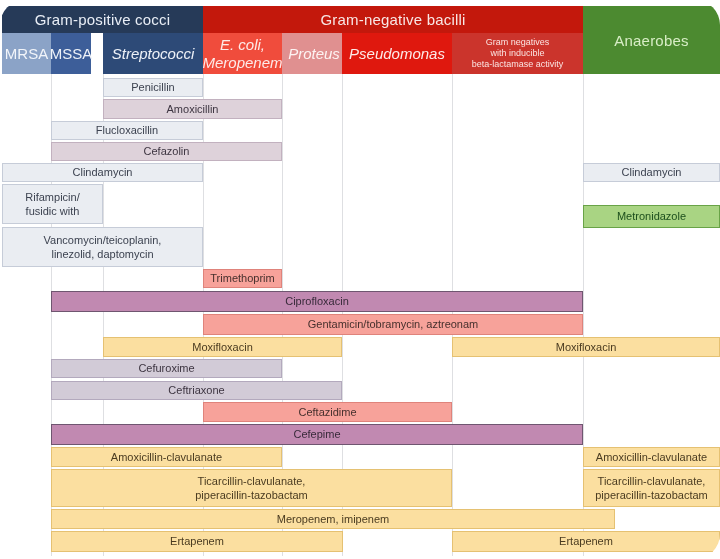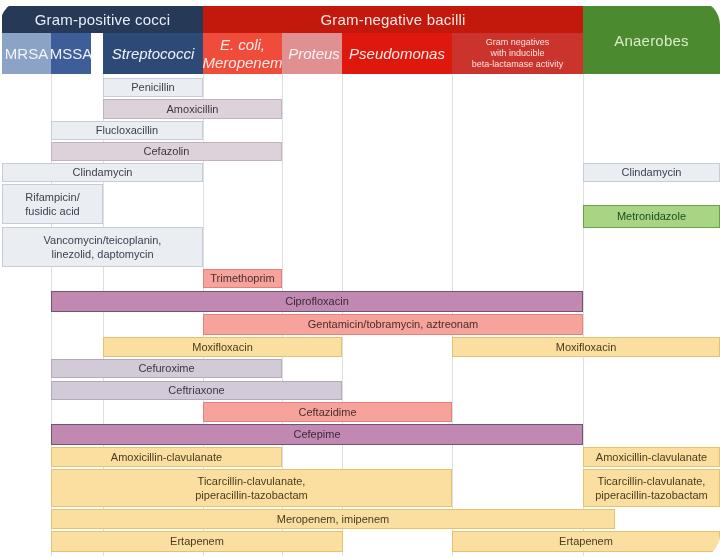--- a/index.html
+++ b/index.html
@@ -49,21 +49,21 @@
     <div class="hcol small" style="left: 452px; top: 33px; width: 131px; height: 41px; background: rgb(203, 52, 44); color: rgb(251, 228, 226);">Gram negatives
 with inducible
 beta-lactamase activity</div>
     <div class="bar" style="left: 103px; top: 78px; width: 100px; height: 19px; background: rgb(234, 237, 242); border-color: rgb(198, 204, 216); color: rgb(60, 66, 80);">Penicillin</div>
     <div class="bar" style="left: 103px; top: 99px; width: 179px; height: 20px; background: rgb(222, 210, 218); border-color: rgb(194, 177, 191); color: rgb(61, 53, 65);">Amoxicillin</div>
     <div class="bar" style="left: 51px; top: 121px; width: 152px; height: 19px; background: rgb(234, 237, 242); border-color: rgb(198, 204, 216); color: rgb(60, 66, 80);">Flucloxacillin</div>
     <div class="bar" style="left: 51px; top: 142px; width: 231px; height: 19px; background: rgb(222, 210, 218); border-color: rgb(194, 177, 191); color: rgb(61, 53, 65);">Cefazolin</div>
     <div class="bar" style="left: 2px; top: 163px; width: 201px; height: 19px; background: rgb(234, 237, 242); border-color: rgb(198, 204, 216); color: rgb(60, 66, 80);">Clindamycin</div>
     <div class="bar" style="left: 583px; top: 163px; width: 137px; height: 19px; background: rgb(234, 237, 242); border-color: rgb(198, 204, 216); color: rgb(60, 66, 80);">Clindamycin</div>
     <div class="bar" style="left: 2px; top: 184px; width: 101px; height: 40px; background: rgb(234, 237, 242); border-color: rgb(198, 204, 216); color: rgb(60, 66, 80);">Rifampicin/
-fusidic acid</div>
+fusidic with</div>
     <div class="bar" style="left: 583px; top: 205px; width: 137px; height: 23px; background: rgb(169, 212, 131); border-color: rgb(105, 163, 71); color: rgb(29, 79, 29);">Metronidazole</div>
     <div class="bar" style="left: 2px; top: 227px; width: 201px; height: 40px; background: rgb(234, 237, 242); border-color: rgb(198, 204, 216); color: rgb(60, 66, 80);">Vancomycin/teicoplanin,
 linezolid, daptomycin</div>
     <div class="bar" style="left: 203px; top: 269px; width: 79px; height: 19px; background: rgb(247, 162, 154); border-color: rgb(223, 131, 123); color: rgb(70, 48, 45);">Trimethoprim</div>
     <div class="bar" style="left: 51px; top: 291px; width: 532px; height: 21px; background: rgb(193, 137, 177); border-color: rgb(111, 86, 112); color: rgb(56, 42, 58); text-align: right;">Ciprofloxacin</div>
     <div class="bar" style="left: 203px; top: 314px; width: 380px; height: 21px; background: rgb(247, 162, 154); border-color: rgb(223, 131, 123); color: rgb(70, 48, 45);">Gentamicin/tobramycin, aztreonam</div>
     <div class="bar" style="left: 103px; top: 337px; width: 239px; height: 20px; background: rgb(251, 223, 160); border-color: rgb(229, 193, 114); color: rgb(74, 59, 32);">Moxifloxacin</div>
     <div class="bar" style="left: 452px; top: 337px; width: 268px; height: 20px; background: rgb(251, 223, 160); border-color: rgb(229, 193, 114); color: rgb(74, 59, 32);">Moxifloxacin</div>
     <div class="bar" style="left: 51px; top: 359px; width: 231px; height: 19px; background: rgb(210, 203, 215); border-color: rgb(179, 169, 189); color: rgb(61, 53, 65);">Cefuroxime</div>
     <div class="bar" style="left: 51px; top: 381px; width: 291px; height: 19px; background: rgb(210, 203, 215); border-color: rgb(179, 169, 189); color: rgb(61, 53, 65);">Ceftriaxone</div>

